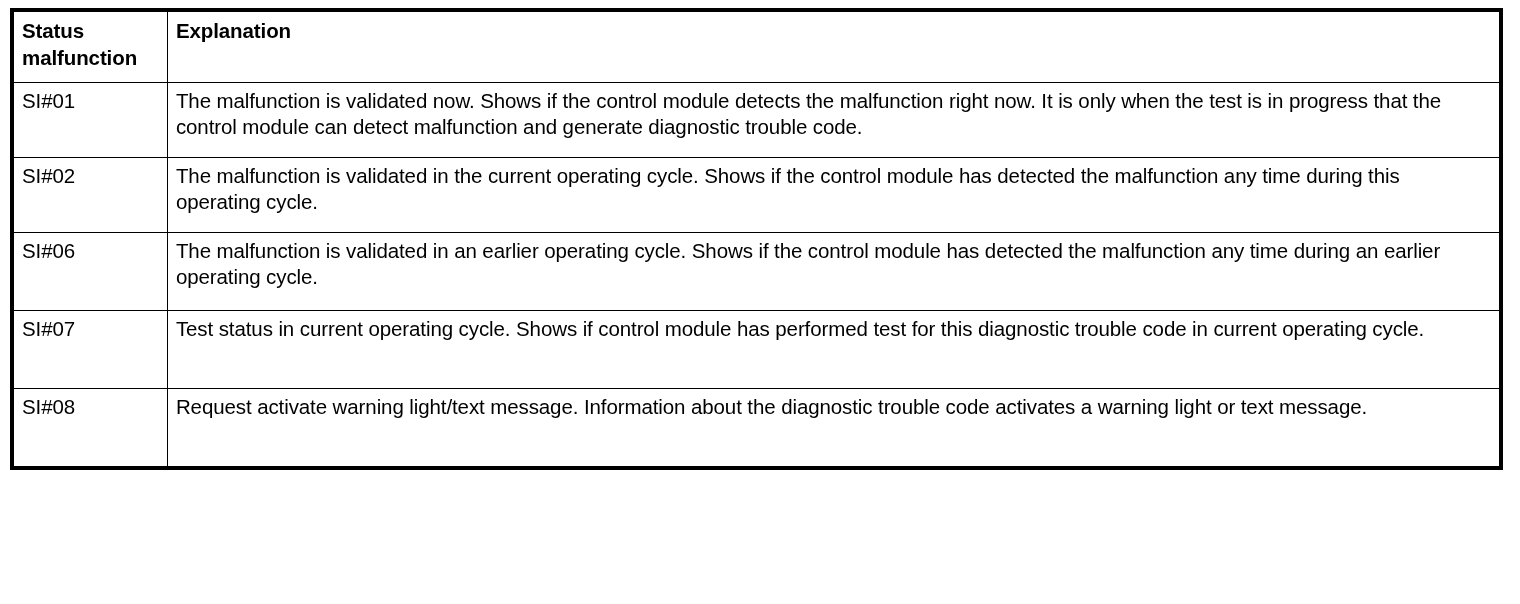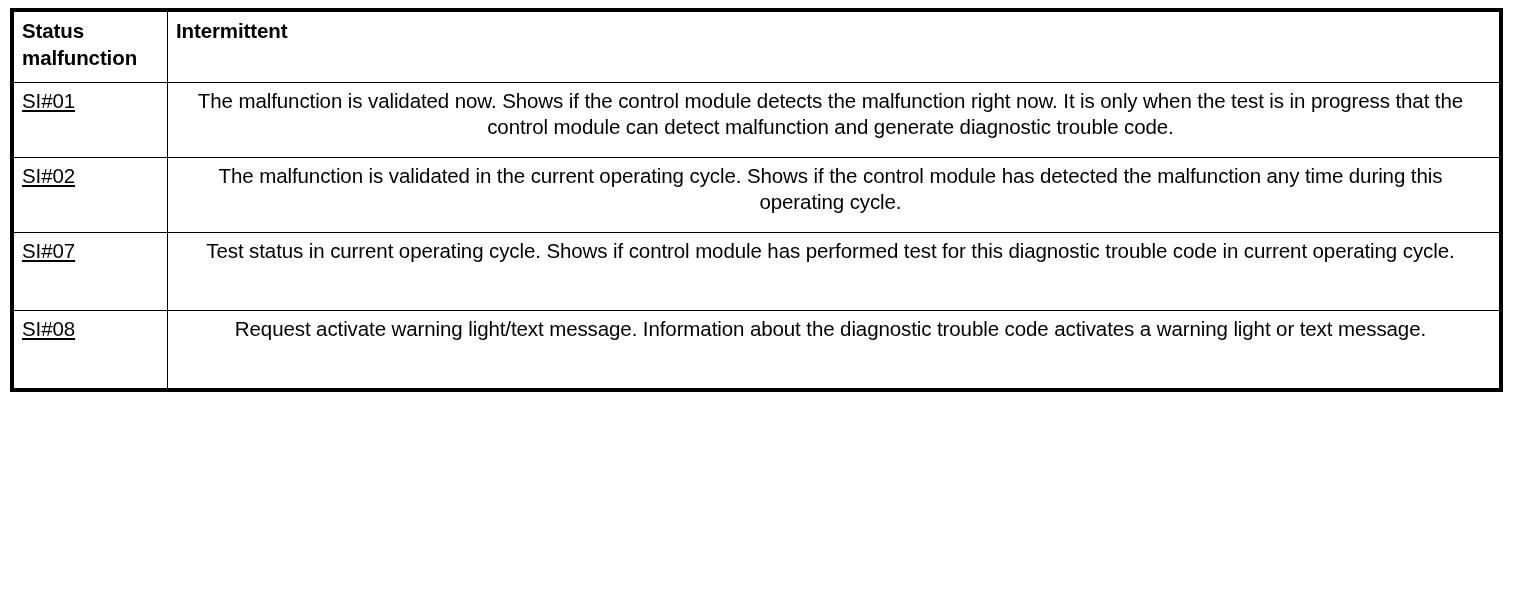--- a/index.html
+++ b/index.html
@@ -45,25 +45,23 @@
     background: #ffffff;
   }
   .status-table thead th {
     font-weight: bold;
     padding-top: 6px;
     padding-bottom: 7px;
   }
   .status-table thead tr { height: 72px; }
   .status-table td.cell-id {
     white-space: nowrap;
-    text-decoration: underline;
   }
   .status-table td.cell-exp {
     padding-right: 14px;
-    text-align: center;
   }
   .row-tall td   { height: 63px; }
   .row-short td  { height: 28px; }
   .row-medium td { height: 66px; }
   .hdr-wrap { display: block; }
 </style>
 </head>
 <body>
 
 <div class="page">
@@ -72,31 +70,35 @@
     <colgroup>
       <col class="col-id">
       <col class="col-exp">
     </colgroup>
     <thead>
       <tr>
         <th>
           <span class="hdr-wrap">Status</span>
           <span class="hdr-wrap">malfunction</span>
         </th>
-        <th>Intermittent</th>
+        <th>Explanation</th>
       </tr>
     </thead>
     <tbody>
       <tr class="row-tall">
         <td class="cell-id">SI#01</td>
         <td class="cell-exp">The malfunction is validated now. Shows if the control module detects the malfunction right now. It is only when the test is in progress that the control module can detect malfunction and generate diagnostic trouble code.</td>
       </tr>
       <tr class="row-tall">
         <td class="cell-id">SI#02</td>
         <td class="cell-exp">The malfunction is validated in the current operating cycle. Shows if the control module has detected the malfunction any time during this operating cycle.</td>
+      </tr>
+      <tr class="row-medium">
+        <td class="cell-id">SI#06</td>
+        <td class="cell-exp">The malfunction is validated in an earlier operating cycle. Shows if the control module has detected the malfunction any time during an earlier operating cycle.</td>
       </tr>
       <tr class="row-medium">
         <td class="cell-id">SI#07</td>
         <td class="cell-exp">Test status in current operating cycle. Shows if control module has performed test for this diagnostic trouble code in current operating cycle.</td>
       </tr>
       <tr class="row-medium">
         <td class="cell-id">SI#08</td>
         <td class="cell-exp">Request activate warning light/text message. Information about the diagnostic trouble code activates a warning light or text message.</td>
       </tr>
     </tbody>

